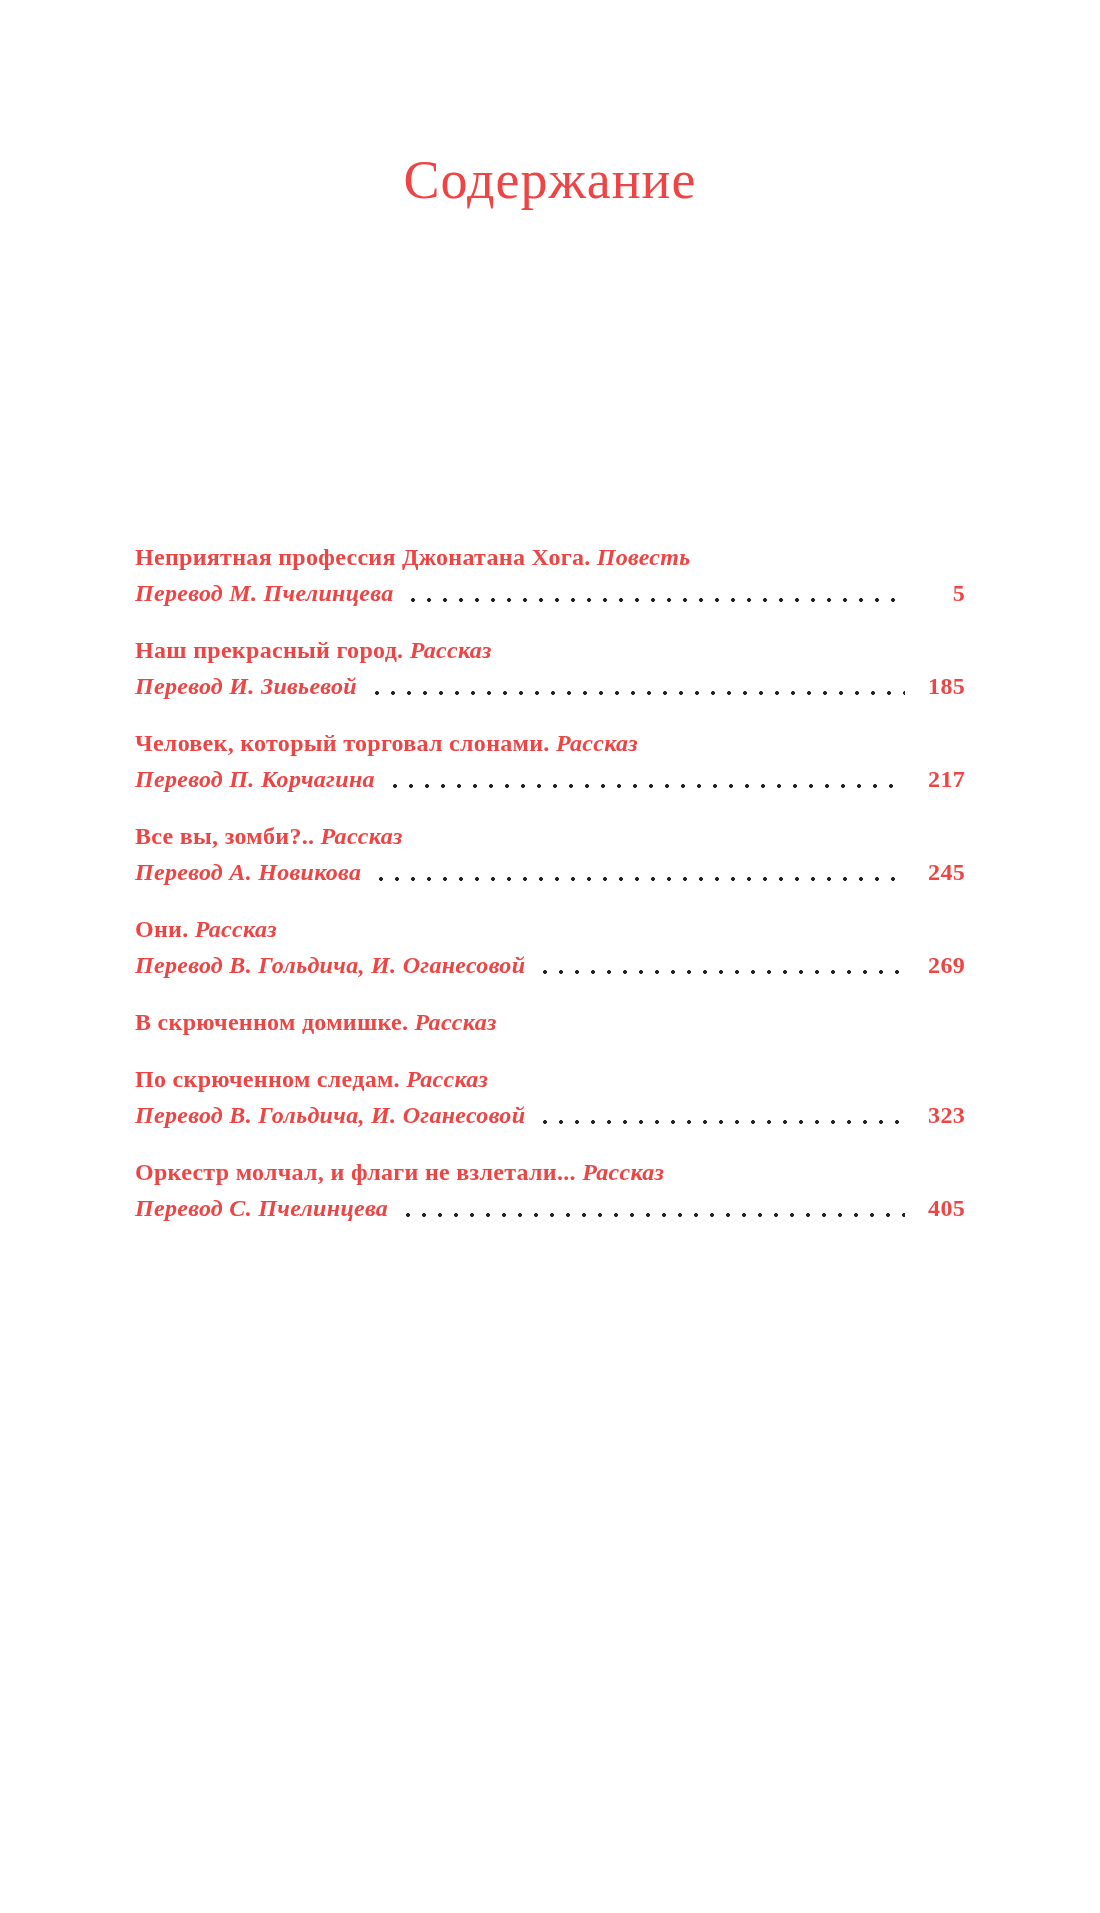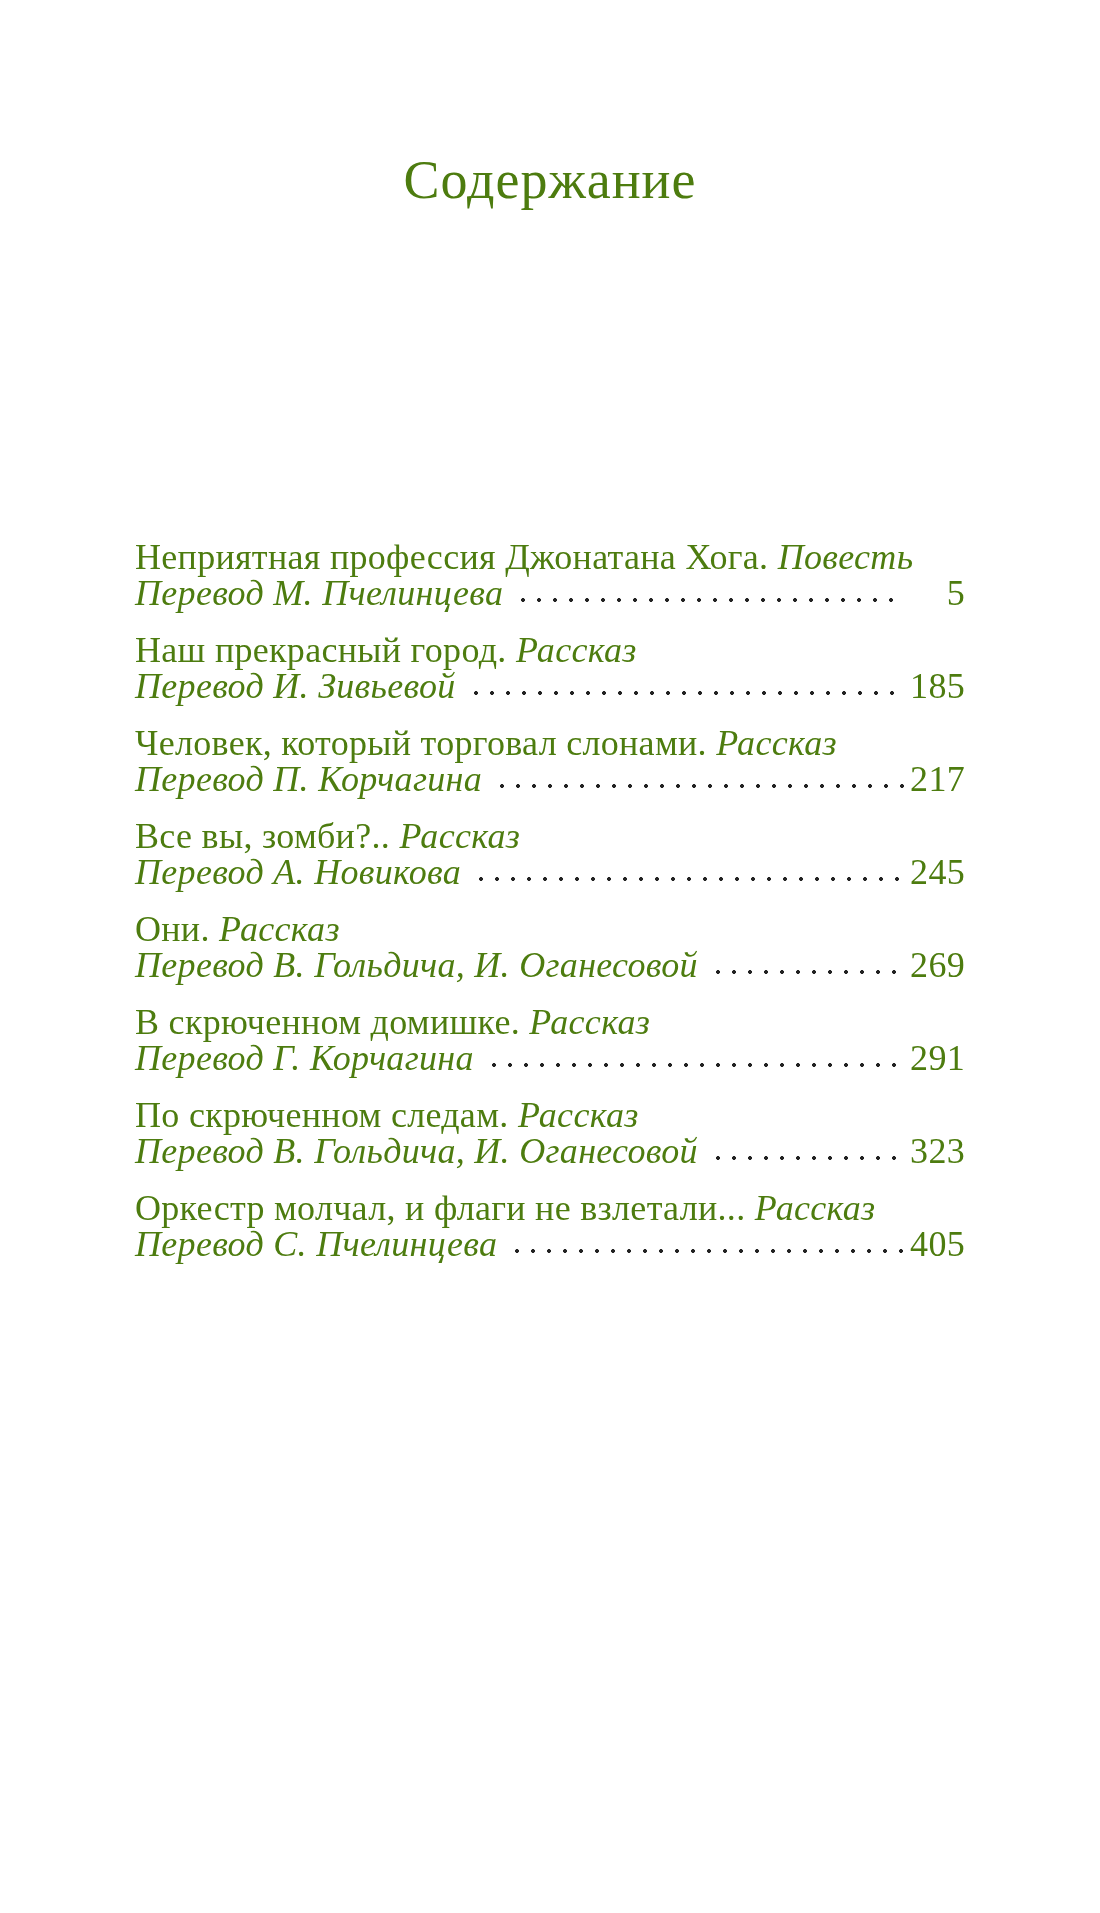--- a/index.html
+++ b/index.html
@@ -3,21 +3,21 @@
 <meta charset="utf-8">
 <style>
   * { box-sizing: border-box; }
   html, body { margin: 0; padding: 0; background: #ffffff; }
 
   .page {
     position: relative;
     width: 1100px;
     height: 1913px;
     background: #ffffff;
-    color: #4d7c0f;
+    color: #ef4444;
     font-family: "Liberation Serif", "DejaVu Serif", serif;
     overflow: hidden;
   }
 
   .book-title {
     position: absolute;
     top: 148px;
     left: 0;
     right: 0;
     margin: 0;
@@ -29,24 +29,25 @@
   }
 
   .toc {
     position: absolute;
     top: 539px;
     left: 135px;
     right: 135px;
   }
 
   .entry {
-    font-size: 36px;
+    font-size: 24px;
     line-height: 36px;
     letter-spacing: 0.3px;
     margin-bottom: 21px;
+    font-weight: bold;
   }
 
   .entry:last-child { margin-bottom: 13px; }
 
   .line1 { white-space: nowrap; }
 
   .genre {
     font-style: italic;
     margin-left: 0.26em;
   }
@@ -142,25 +143,20 @@
         <span class="translator">Перевод В. Гольдича, И. Оганесовой</span>
         <span class="leader"></span>
         <span class="pagenum">269</span>
       </div>
     </div>
 
     <div class="entry">
       <div class="line1">
         <span>В скрюченном домишке.</span><span class="genre">Рассказ</span>
       </div>
-      <div class="line2">
-        <span class="translator">Перевод Г. Корчагина</span>
-        <span class="leader"></span>
-        <span class="pagenum">291</span>
-      </div>
     </div>
 
     <div class="entry">
       <div class="line1">
         <span>По скрюченном следам.</span><span class="genre">Рассказ</span>
       </div>
       <div class="line2">
         <span class="translator">Перевод В. Гольдича, И. Оганесовой</span>
         <span class="leader"></span>
         <span class="pagenum">323</span>

